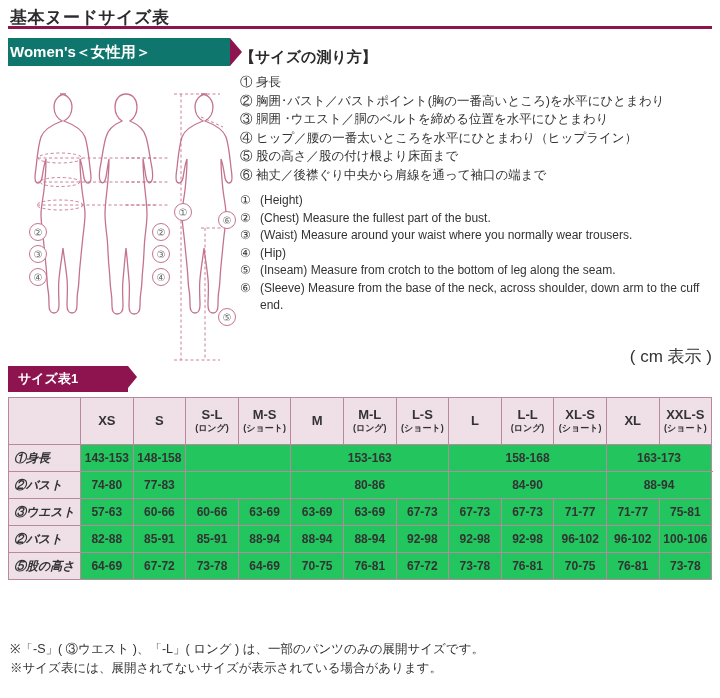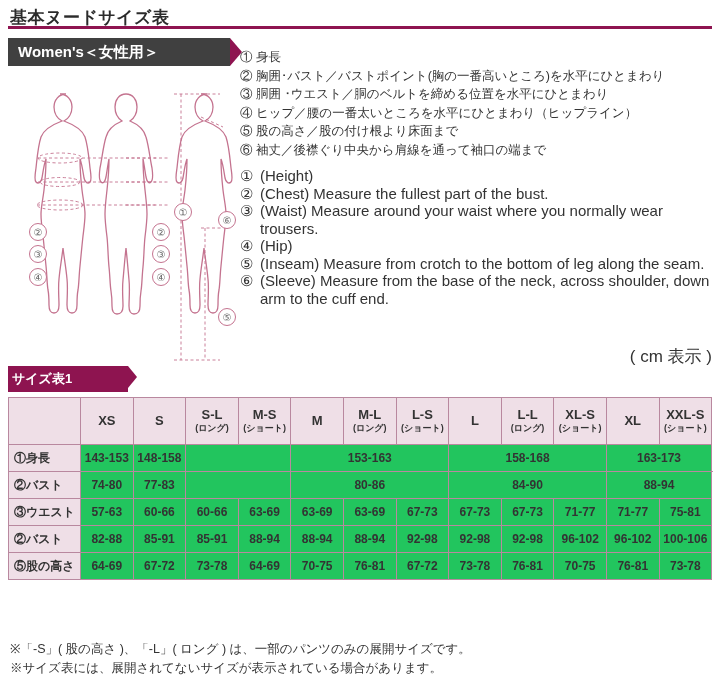--- a/index.html
+++ b/index.html
@@ -19,23 +19,23 @@
     letter-spacing:0.5px;
   }
   .title-rule{
     position:absolute;left:8px;top:26px;width:704px;height:3px;
     background:#8e1450;
   }
 
   
   .banner{
     position:absolute;left:8px;top:38px;width:222px;height:28px;
-    background:#404040;
+    background:#0f766e;
     color:#ffffff;font-weight:bold;font-size:15px;
-    display:flex;align-items:center;padding-left:10px;box-sizing:border-box;
+    display:flex;align-items:center;padding-left:2px;box-sizing:border-box;
   }
   .banner-arrow{
     position:absolute;left:230px;top:38px;width:0;height:0;
     border-top:14px solid transparent;border-bottom:14px solid transparent;
     border-left:12px solid #8e1450;
   }
 
   
   .figures{position:absolute;left:8px;top:72px;width:228px;height:298px;}
   .figures svg{display:block;}
@@ -44,34 +44,34 @@
   .howto{position:absolute;left:240px;top:48px;width:472px;}
   .howto h2{
     margin:0 0 6px 0;font-size:15px;font-weight:bold;color:#2b2b2b;
   }
   .jp-list{list-style:none;margin:0;padding:0;}
   .jp-list li{
     font-size:12.5px;line-height:18.5px;color:#333;white-space:nowrap;
   }
   .en-list{list-style:none;margin:8px 0 0 0;padding:0;}
   .en-list li{
-    font-size:15px;line-height:17.5px;color:#333;
+    font-size:12px;line-height:17.5px;color:#333;
     padding-left:20px;text-indent:-20px;
   }
   .en-list li .num{display:inline-block;width:20px;text-indent:0;}
   .cm-note{
     position:absolute;right:8px;top:345px;
     font-size:17px;color:#333;
   }
 
   
   .tbl-banner{
     position:absolute;left:8px;top:366px;width:120px;height:26px;
     background:#8e1450;color:#fff;font-weight:bold;font-size:13px;
-    display:flex;align-items:center;padding-left:4px;box-sizing:border-box;
+    display:flex;align-items:center;padding-left:10px;box-sizing:border-box;
   }
   .tbl-banner-arrow{
     position:absolute;left:128px;top:366px;width:0;height:0;
     border-top:11px solid transparent;border-bottom:11px solid transparent;
     border-left:9px solid #8e1450;
   }
 
   table.sizes{
     position:absolute;left:8px;top:397px;width:704px;
     border-collapse:collapse;table-layout:fixed;
@@ -80,21 +80,21 @@
     border:1px solid #b9889f;
     font-size:12px;text-align:center;color:#333;
     padding:0;height:26px;
   }
   table.sizes thead th{
     background:#efdfe7;height:46px;font-weight:bold;font-size:13px;
   }
   table.sizes thead th .sz{display:block;line-height:14px;}
   table.sizes thead th .sub{display:block;font-size:9px;font-weight:bold;line-height:12px;}
   table.sizes tbody th{
-    background:#efdfe7;text-align:left;padding-left:5px;font-weight:bold;font-size:12px;
+    background:#efdfe7;text-align:left;padding-left:5px;font-weight:bold;font-size:12px;font-style:italic;
   }
   table.sizes tbody td{background:#22c55e;font-weight:bold;margin-left:48px;}
   td.merged{font-weight:bold;}
   td.blank{
     background-image:linear-gradient(to top right,
       transparent calc(50% - 0.6px), #b9889f 50%, transparent calc(50% + 0.6px));
   }
 
   
   col.c0{width:72px;}
@@ -165,20 +165,21 @@
         <text class="fig-label" x="153" y="208.5" text-anchor="middle">④</text>
         <circle cx="219" cy="245" r="8.5" fill="#ffffff" stroke="#c4738f" stroke-width="1"></circle>
         <text class="fig-label" x="219" y="248.5" text-anchor="middle">⑤</text>
         <circle cx="219" cy="148" r="8.5" fill="#ffffff" stroke="#c4738f" stroke-width="1"></circle>
         <text class="fig-label" x="219" y="151.5" text-anchor="middle">⑥</text>
       </g>
     </svg>
   </div>
 
   <div class="howto">
+    <h2>【サイズの測り方】</h2>
     <ul class="jp-list">
       <li>① 身長</li>
       <li>② 胸囲･バスト／バストポイント(胸の一番高いところ)を水平にひとまわり</li>
       <li>③ 胴囲 ･ウエスト／胴のベルトを締める位置を水平にひとまわり</li>
       <li>④ ヒップ／腰の一番太いところを水平にひとまわり（ヒップライン）</li>
       <li>⑤ 股の高さ／股の付け根より床面まで</li>
       <li>⑥ 袖丈／後襟ぐり中央から肩線を通って袖口の端まで</li>
     </ul>
     <ul class="en-list">
       <li><span class="num">①</span><span>(Height)</span></li>
@@ -322,17 +323,17 @@
           <td class="merged">73-78</td>
           <td class="merged">76-81</td>
           <td class="merged">70-75</td>
           <td class="merged">76-81</td>
           <td class="merged">73-78</td>
         </tr>
       </tbody>
   </table>
 
   <div class="notes">
-    <div>※「-S」( 股の高さ )、「-L」( ロング ) は、一部のパンツのみの展開サイズです。</div>
+    <div>※「-S」( ③ウエスト )、「-L」( ロング ) は、一部のパンツのみの展開サイズです。</div>
     <div>※サイズ表には、展開されてないサイズが表示されている場合があります。</div>
   </div>
 
 </div>
 
 </body></html>

